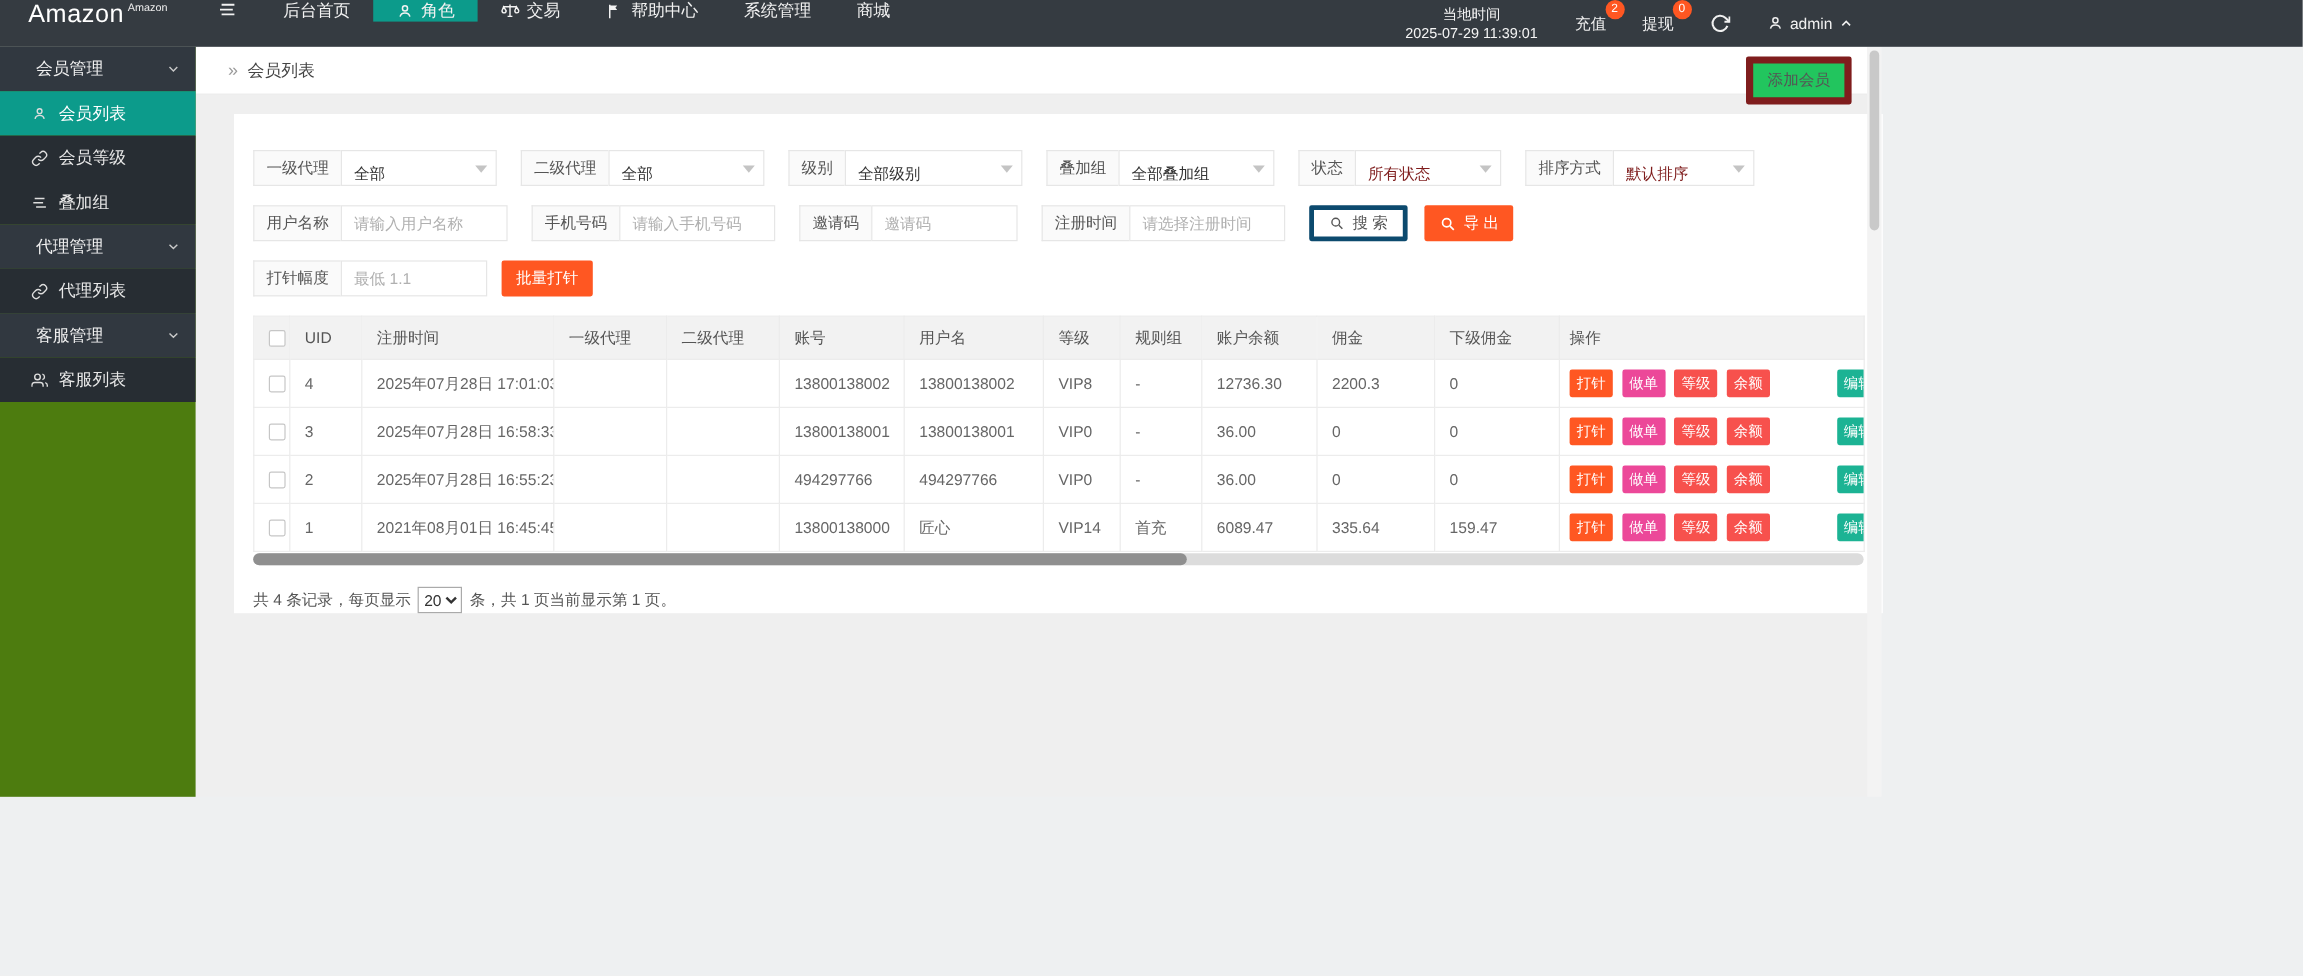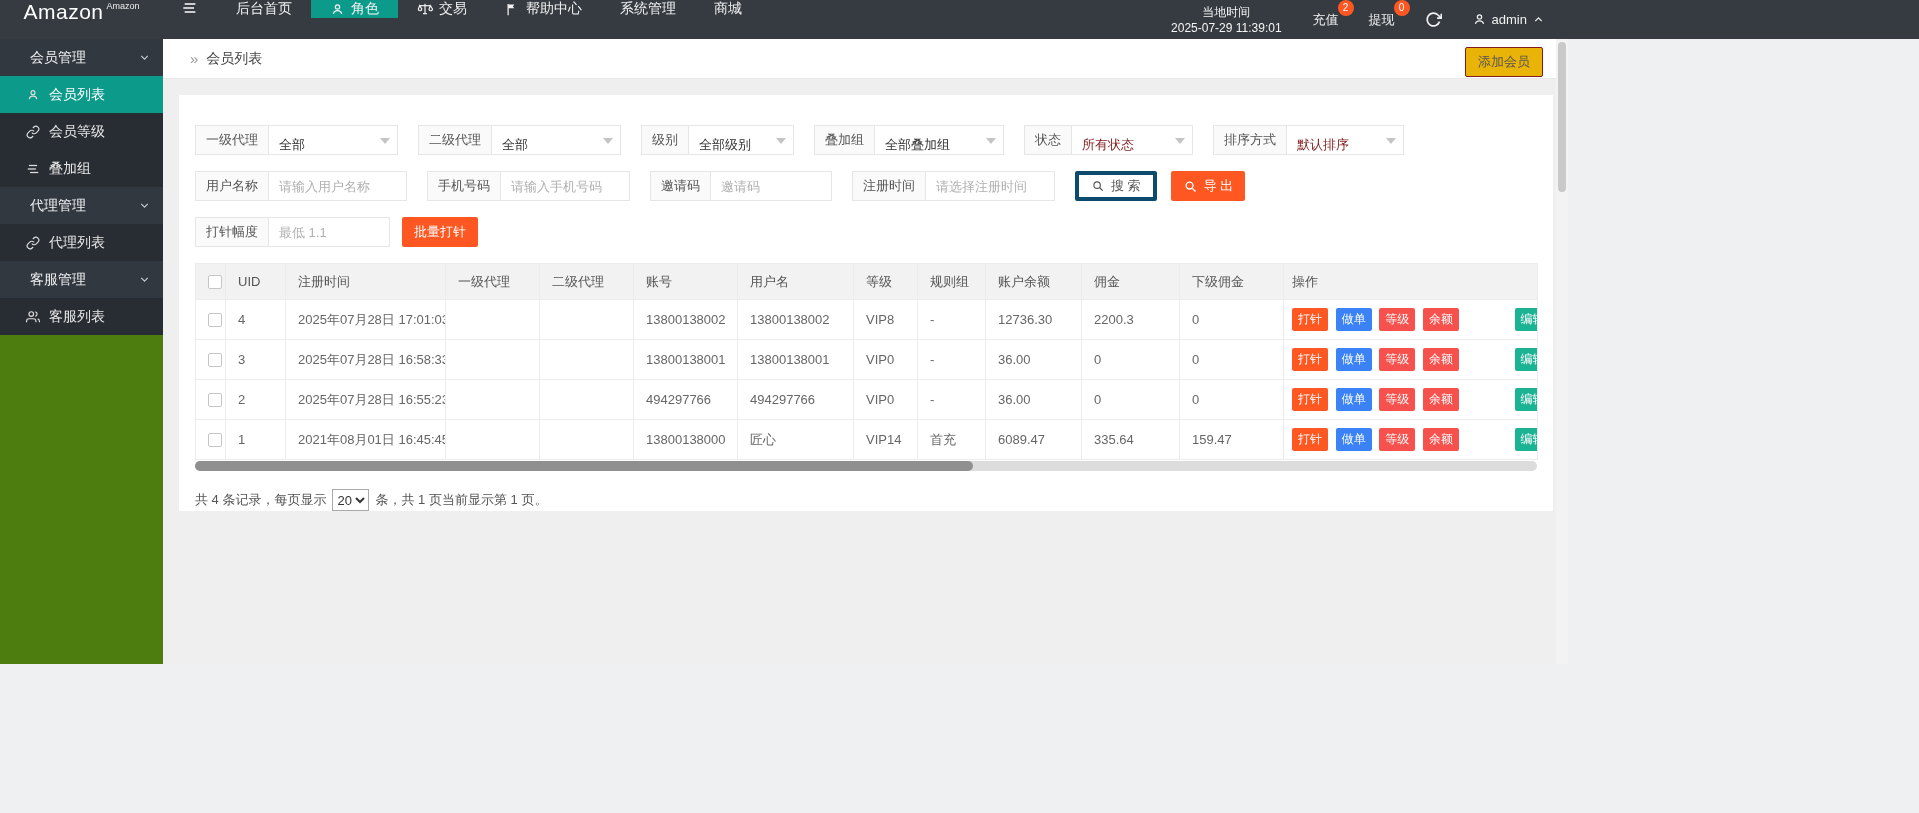--- a/index.html
+++ b/index.html
@@ -29,27 +29,27 @@
   .side-group { background:#313840; }
   .side-sub { background:#272d33; padding-left:26px; gap:9px; color:#e8e8e8; }
   .side-sub .si { color:#ddd; }
   .side-item.active { background:#0c9b8b; color:#fff; }
   .side-chev { position:absolute; right:12px; top:12px; color:#c9c9c9; }
 
   
   .main { position:absolute; left:163px; top:39px; width:1393px; height:625px; background:#efefef; }
   .breadcrumb-bar { height:40px; background:#fff; border-bottom:1px solid #e9e9e9; display:flex; align-items:center; padding:0 14px 0 27px; font-size:14px; color:#444; position:relative; }
   .bc-icon { color:#9a9a9a; margin-right:8px; font-size:15px; }
-  .add-btn { position:absolute; right:13px; top:8px; background:#eab308; border:1px solid #7f1d1d; border-radius:2px; font-size:13px; color:#555; padding:5px 12px; cursor:pointer; font-family:inherit;margin-left:28px; }
+  .add-btn { position:absolute; right:13px; top:8px; background:#22c55e; border:6px solid #7f1d1d; border-radius:2px; font-size:13px; color:#555; padding:5px 12px; cursor:pointer; font-family:inherit;margin-left:28px; }
 
   .vscroll { position:absolute; left:1556px; top:39px; width:12px; height:625px; background:#f3f3f3; z-index:25; }
   .vthumb { width:8px; margin:3px auto 0; height:150px; background:#c9c9c9; border-radius:4px; }
 
   
-  .card { position:absolute; left:16px; top:56px; width:1374px; height:416px; background:#fff; padding:14px 16px; }
+  .card { position:absolute; left:32px; top:56px; width:1374px; height:416px; background:#fff; padding:14px 16px; }
 
   .frow { display:flex; align-items:center; gap:20px; margin-top:16px; }
   .frow:first-child { margin-top:16px; }
   .igroup { display:flex; align-items:stretch; height:30px; font-size:13px; }
   .iglabel { background:#fafafa; border:1px solid #e6e6e6; border-right:none; display:flex; align-items:center; padding:0 10px; color:#555; white-space:nowrap; }
   .igval { border:1px solid #e6e6e6; display:flex; align-items:flex-end; padding:0 22px 0 10px; color:#333; position:relative; background:#fff; cursor:pointer; white-space:nowrap; }
   .igval.muted { color:#7f1d1d; }
   .caret { position:absolute; right:7px; top:12px; width:0; height:0; border-left:5px solid transparent; border-right:5px solid transparent; border-top:6px solid #c4c4c4; }
   .iginput { border:1px solid #e6e6e6; padding:0 10px; font-size:13px; color:#333; outline:none; background:#fff; font-family:inherit; }
   .iginput::placeholder { color:#b0b0b0; }
@@ -61,21 +61,21 @@
   
   .tbl-wrap { margin-top:16px; }
   table { border-collapse:collapse; table-layout:fixed; width:1342px; }
   th,td { border:1px solid #ececec; font-weight:normal; text-align:left; padding:0 12px; white-space:nowrap; overflow:hidden; }
   thead th { background:#f2f2f2; height:36px; font-size:13px; color:#555; }
   tbody td { height:40px; font-size:13px; color:#666; background:#fff; }
   .cb { display:inline-block; width:14px; height:14px; border:1px solid #c6c6c6; border-radius:2px; background:#fff; vertical-align:middle; cursor:pointer; }
   td.ops,th.ops { padding:0 8px; }
   .abtn { display:inline-block; padding:3px 6px; margin-right:4px; border-radius:2px; color:#fff; font-size:12px; cursor:pointer; }
   .abtn.orange { background:#ff5722; }
-  .abtn.blue   { background:#3b82f6;text-align:right; }
+  .abtn.blue   { background:#ec4899;text-align:right; }
   .abtn.red    { background:#f7514d; }
   .abtn.green  { background:#1cb394;margin-left:48px; }
 
   .hscroll { width:1342px; height:10px; background:#dcdcdc; margin-top:1px; border-radius:5px; }
   .hthumb { width:58%; height:10px; background:#8f8f8f; border-radius:5px; cursor:grab; }
 
   .pager { margin-top:18px; font-size:13px; color:#555; display:flex; align-items:center; gap:6px; }
   .pager select { font-size:13px; color:#333; border:1px solid #aaa; background:#fff; height:22px; font-family:inherit; }
 </style>
 </head>
@@ -267,21 +267,21 @@
       </div>
       <div class="igroup">
         <span class="iglabel">二级代理</span>
         <span class="igval" style="width:130px">
             <span>全部</span>
             <i class="caret"></i>
           </span>
       </div>
       <div class="igroup">
         <span class="iglabel">级别</span>
-        <span class="igval" style="width:106px">
+        <span class="igval" style="width:148px">
             <span>全部级别</span>
             <i class="caret"></i>
           </span>
       </div>
       <div class="igroup">
         <span class="iglabel">叠加组</span>
         <span class="igval" style="width:130px">
             <span>全部叠加组</span>
             <i class="caret"></i>
           </span>

